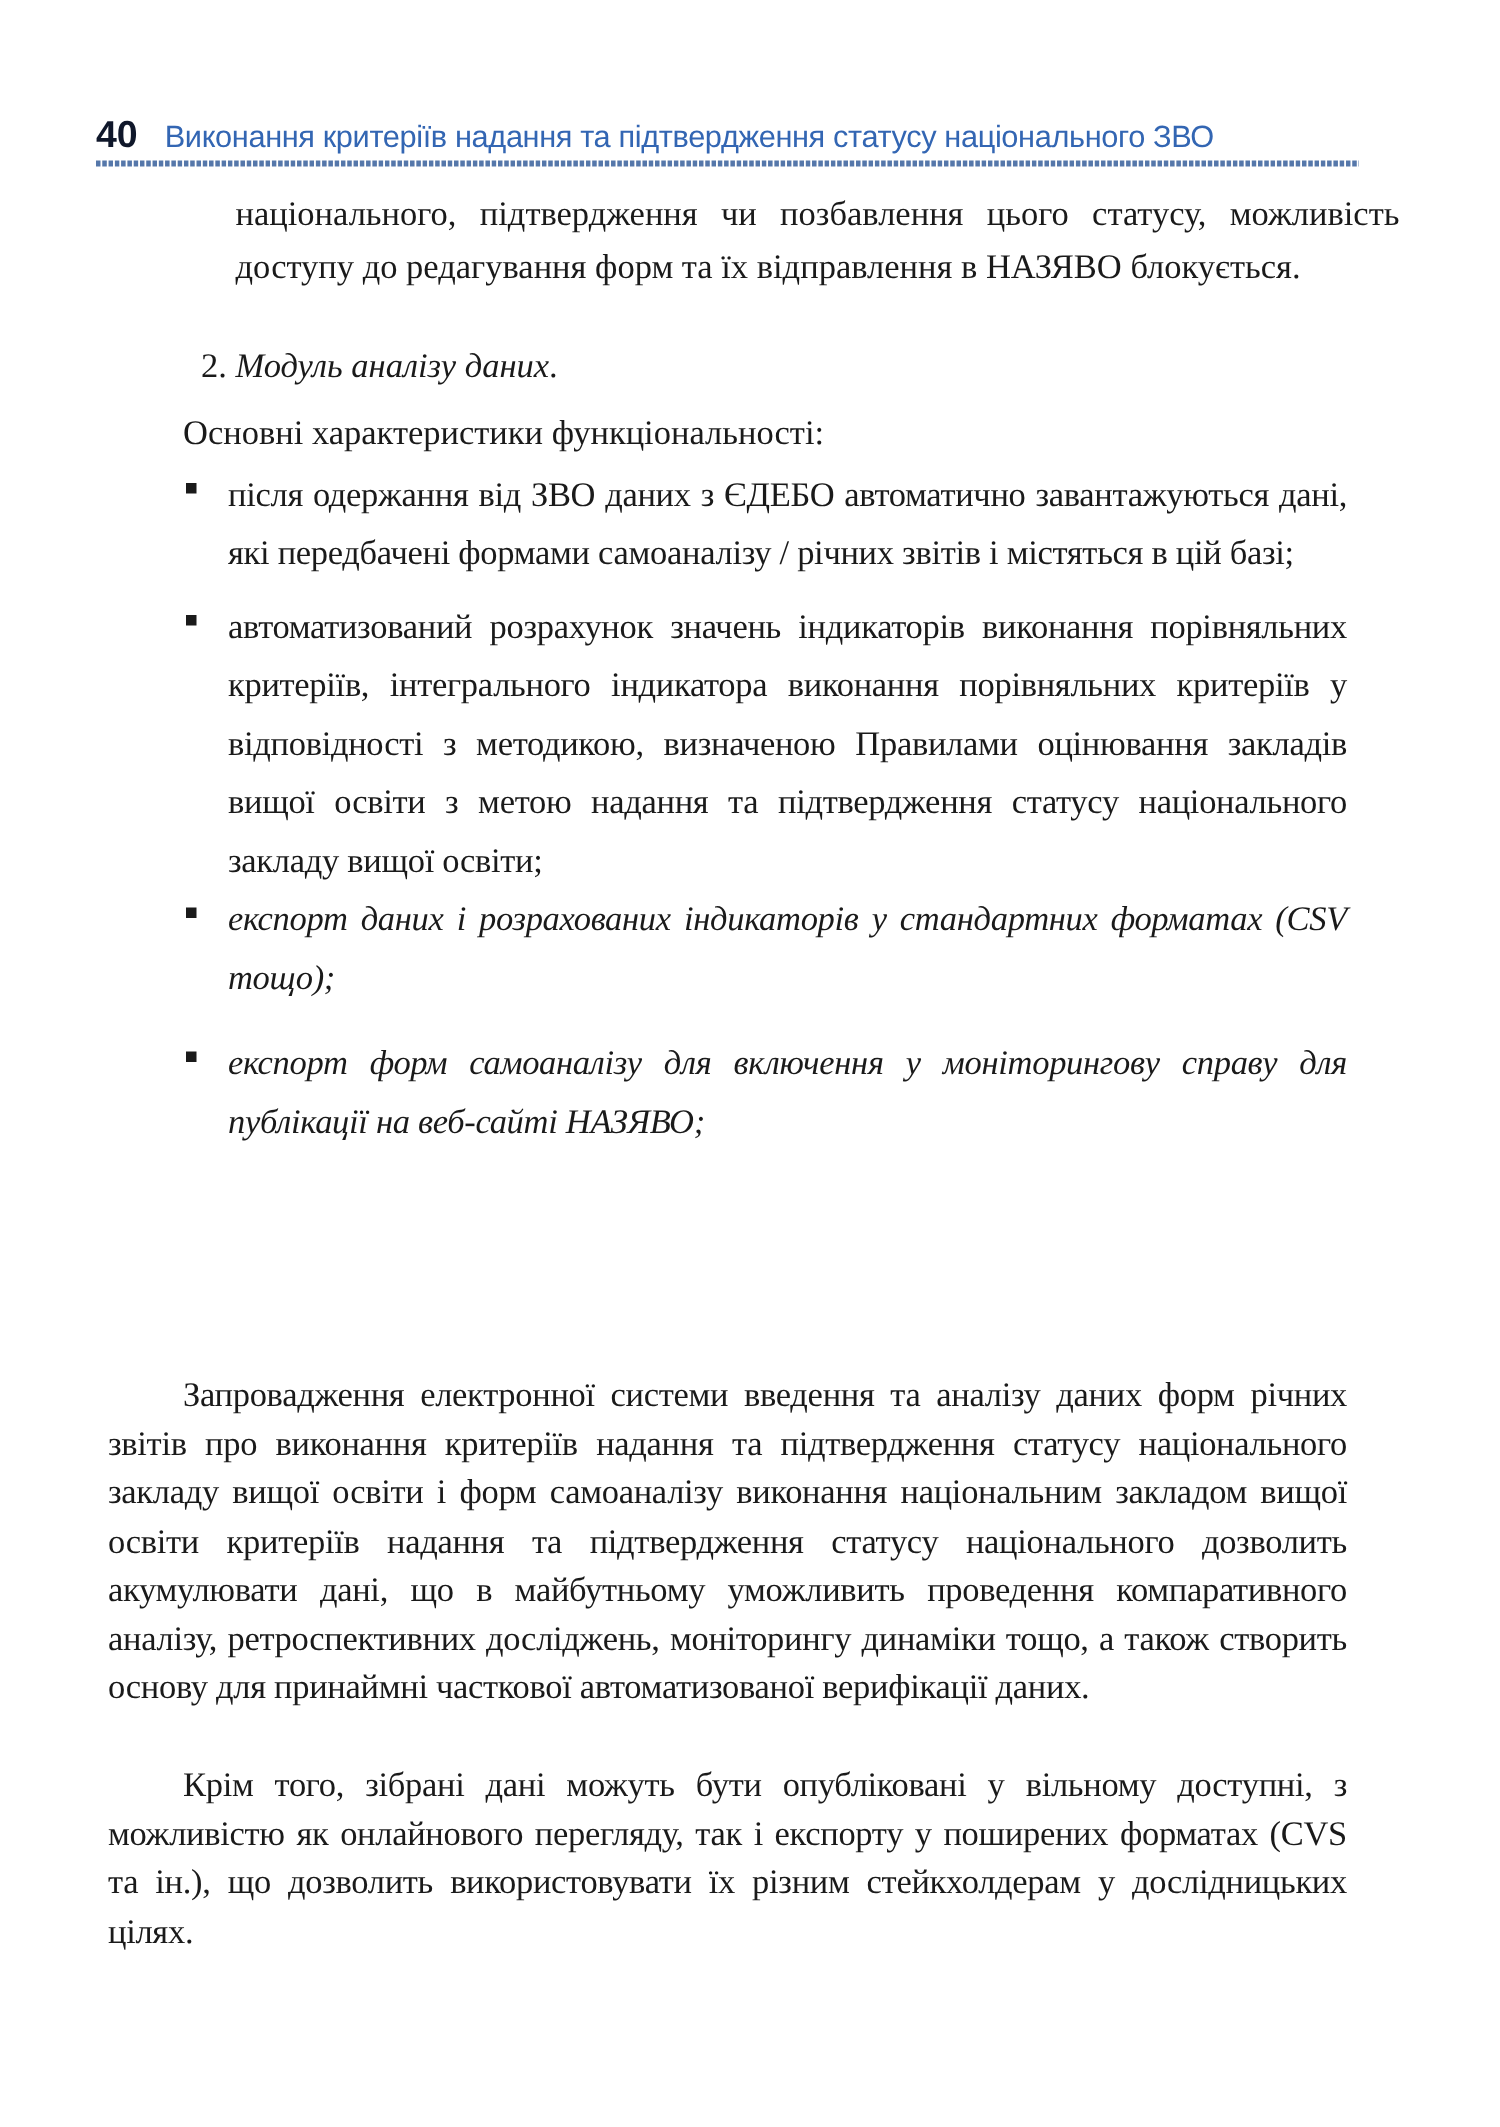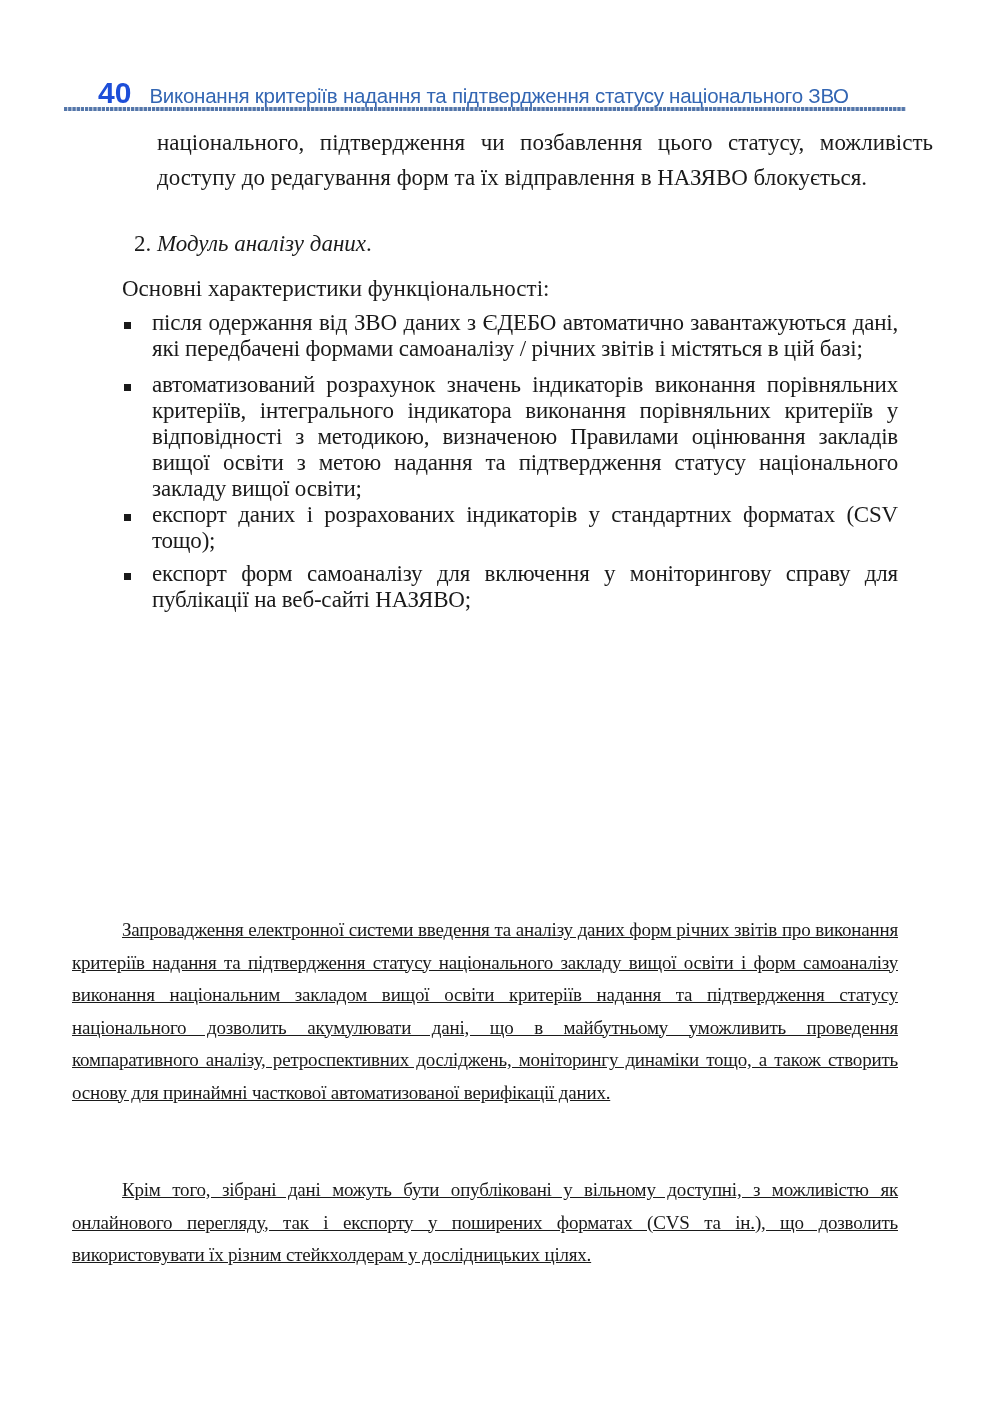--- a/index.html
+++ b/index.html
@@ -22,24 +22,23 @@
     width: 842px;
     height: 30px;
     display: flex;
     align-items: baseline;
     font-family: "Liberation Sans", "DejaVu Sans", sans-serif;
     color: #2a5aa6;
     white-space: nowrap;
   }
   .page-number {
     font-weight: bold;
-    font-size: 30px;
-    color: #1d4ed8;
+    font-size: 25px;
+    color: #0f172a;
     margin-right: 18px;
-    margin-left: 34px;
   }
   .header-title {
     font-size: 20.5px;
     letter-spacing: -0.25px;
     color: #3366b3;
     text-align: right;
   }
   .header-rule {
     position: absolute;
     left: 64px;
@@ -58,25 +57,24 @@
   }
   .line-block {
     position: absolute;
     font-size: 23px;
     line-height: 31px;
     text-align: justify;
     margin-left: 35px;
   }
   .para {
     position: absolute;
-    font-size: 19px;
+    font-size: 23px;
     line-height: 32.5px;
     text-align: justify;
     letter-spacing: -0.2px;
-    text-decoration: underline;
   }
   .plain {
     position: absolute;
     font-size: 23px;
     line-height: 32px;
     white-space: nowrap;
   }
   .italic { font-style: italic; }
   .bullet-list {
     position: absolute;
@@ -84,21 +82,21 @@
     top: 310px;
     width: 776px;
     margin: 0;
     padding: 0;
     list-style: none;
   }
   .bullet-item {
     position: relative;
     padding-left: 30px;
     font-size: 23px;
-    line-height: 26px;
+    line-height: 39px;
     text-align: justify;
     letter-spacing: -0.2px;
   }
   .bullet-marker {
     position: absolute;
     left: 2px;
     top: 12px;
     width: 7px;
     height: 7px;
     background: #1a1a1a;
@@ -126,25 +124,25 @@
 
   <ul class="bullet-list">
     <li class="bullet-item" style="margin-bottom:10px;">
       <span class="bullet-marker"></span>
       <span>після одержання від ЗВО даних з ЄДЕБО автоматично завантажуються дані, які передбачені формами самоаналізу / річних звітів і містяться в цій базі;</span>
     </li>
     <li class="bullet-item" style="">
       <span class="bullet-marker"></span>
       <span>автоматизований розрахунок значень індикаторів виконання порівняльних критеріїв, інтегрального індикатора виконання порівняльних критеріїв у відповідності з методикою, визначеною Правилами оцінювання закладів вищої освіти з метою надання та підтвердження статусу національного закладу вищої освіти;</span>
     </li>
-    <li class="bullet-item" style="margin-bottom:7px;">
+    <li class="bullet-item" style="margin-bottom:18px;font-style:italic;">
       <span class="bullet-marker"></span>
       <span>експорт даних і розрахованих індикаторів у стандартних форматах (CSV тощо);</span>
     </li>
-    <li class="bullet-item" style="margin-bottom:10px;">
+    <li class="bullet-item" style="margin-bottom:10px;font-style:italic;">
       <span class="bullet-marker"></span>
       <span>експорт форм самоаналізу для включення у моніторингову справу для публікації на веб-сайті НАЗЯВО;</span>
     </li>
   </ul>
 
   <div class="para" style="left:72px; top:914px; width:826px; text-indent:50px;">Запровадження електронної системи введення та аналізу даних форм річних звітів про виконання критеріїв надання та підтвердження статусу національного закладу вищої освіти і форм самоаналізу виконання національним закладом вищої освіти критеріїв надання та підтвердження статусу національного дозволить акумулювати дані, що в майбутньому уможливить проведення компаративного аналізу, ретроспективних досліджень, моніторингу динаміки тощо, а також створить основу для принаймні часткової автоматизованої верифікації даних.</div>
 
   <div class="para" style="left:72px; top:1174px; width:826px; text-indent:50px;">Крім того, зібрані дані можуть бути опубліковані у вільному доступні, з можливістю як онлайнового перегляду, так і експорту у поширених форматах (CVS та ін.), що дозволить використовувати їх різним стейкхолдерам у дослідницьких цілях.</div>
 
 </div>

